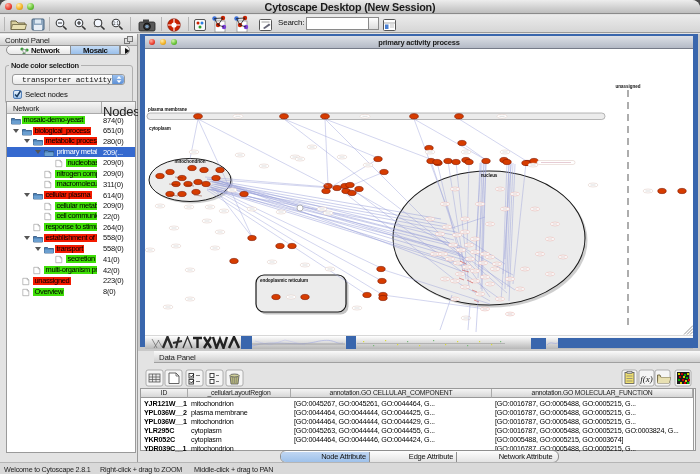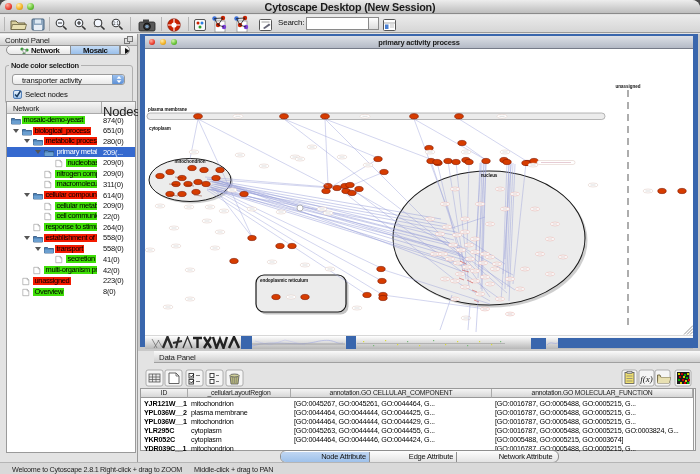--- a/index.html
+++ b/index.html
@@ -152,21 +152,21 @@
           <circle cx="4" cy="7" r="1.6" fill="#2ca02c"></circle>
           <path d="M2 2L7 3L4 7Z" fill="none" stroke="#888" stroke-width="0.7"></path>
         </svg>
       <div class="lab" style="left:24px;">Network</div>
       <div class="lab" style="left:76px;">Mosaic</div>
       <div style="position:absolute;left:113px;top:0;width:1px;height:10px;background:#8e8e8e;"></div>
         <div style="position:absolute;left:118px;top:2px;width:0;height:0;border-top:3px solid transparent;border-bottom:3px solid transparent;border-left:5px solid #111;"></div>
     </div>
     <div id="grp"></div>
     <div id="grplab">Node color selection</div>
-    <div style="position:absolute;left:5px;top:31px;width:107px;height:39px;">
+    <div style="position:absolute;left:5px;top:31px;width:107px;height:39px;font-family:Liberation Mono, monospace;">
       <div id="combo">
           <span class="ct">transporter activity</span>
         <div id="combobtn">
           <svg width="12" height="9" viewBox="0 0 12 9" style="display:block;">
               <path d="M6 1L8.4 3.7H3.6Z" fill="#fff"></path>
               <path d="M6 8L3.6 5.3H8.4Z" fill="#fff"></path>
             </svg>
         </div>
       </div>
     </div>
@@ -257,21 +257,21 @@
             <span class="cnt">311(0)</span>
           </div>
           <div class="trow" style="top:88.04px;">
             <div class="arr" style="left:17px;"></div>
             <div style="position:absolute;left:26px;top:0;width:10px;height:11px;">
               <svg class="ico" viewBox="0 0 10 9">
                 <path d="M0.5 2.5 L0.5 8 L9.5 8 L9.5 3.5 L4.5 3.5 L3.5 2.5 Z" fill="#4a7fb5" stroke="#2a4f7a" stroke-width="0.8"></path>
                 <path d="M0.5 4.5 L9.5 4.5 L9.5 8 L0.5 8 Z" fill="#6b9fd0"></path>
               </svg>
             </div>
-            <span class="lb lbw r" style="left:37px;max-width:53px;">cellular compoun</span>
+            <span class="lb lbw r" style="left:37px;max-width:53px;">cellular plasma</span>
             <span class="cnt">614(0)</span>
           </div>
           <div class="trow" style="top:98.76px;">
             <div style="position:absolute;left:37px;top:0;width:10px;height:11px;">
               <svg class="ico" viewBox="0 0 10 9" style="width:8px;height:9px;">
                 <path d="M1 0.5 L6.5 0.5 L8.5 2.5 L8.5 8.5 L1 8.5 Z" fill="#fff" stroke="#999" stroke-width="0.8"></path>
                 <path d="M6.5 0.5 L6.5 2.5 L8.5 2.5" fill="none" stroke="#999" stroke-width="0.8"></path>
               </svg>
             </div>
             <span class="lb lbw g" style="left:48px;max-width:42px;">cellular metabol</span>
@@ -856,17 +856,17 @@
       </div>
   </div>
 
   <div id="btabs">
     <div id="btabsel" style="width:89px;"></div>
     <div style="left:0;width:89px;">Node Attribute Browser</div>
     <div style="left:89px;width:87px;border-right:1px solid #8e8e8e;height:11px;">Edge Attribute Browser</div>
     <div style="left:176px;width:101px;">Network Attribute Browser</div>
   </div>
   <div id="statusbar">
-    <span style="position:absolute;left:12px;top:2px;">Welcome to Cytoscape 2.8.1</span>
+    <span style="position:absolute;left:4px;top:2px;">Welcome to Cytoscape 2.8.1</span>
     <span style="position:absolute;left:100px;top:2px;">Right-click + drag to ZOOM</span>
     <span style="position:absolute;left:194px;top:2px;">Middle-click + drag to PAN</span>
   </div>
 </div>
 
 </body></html>

